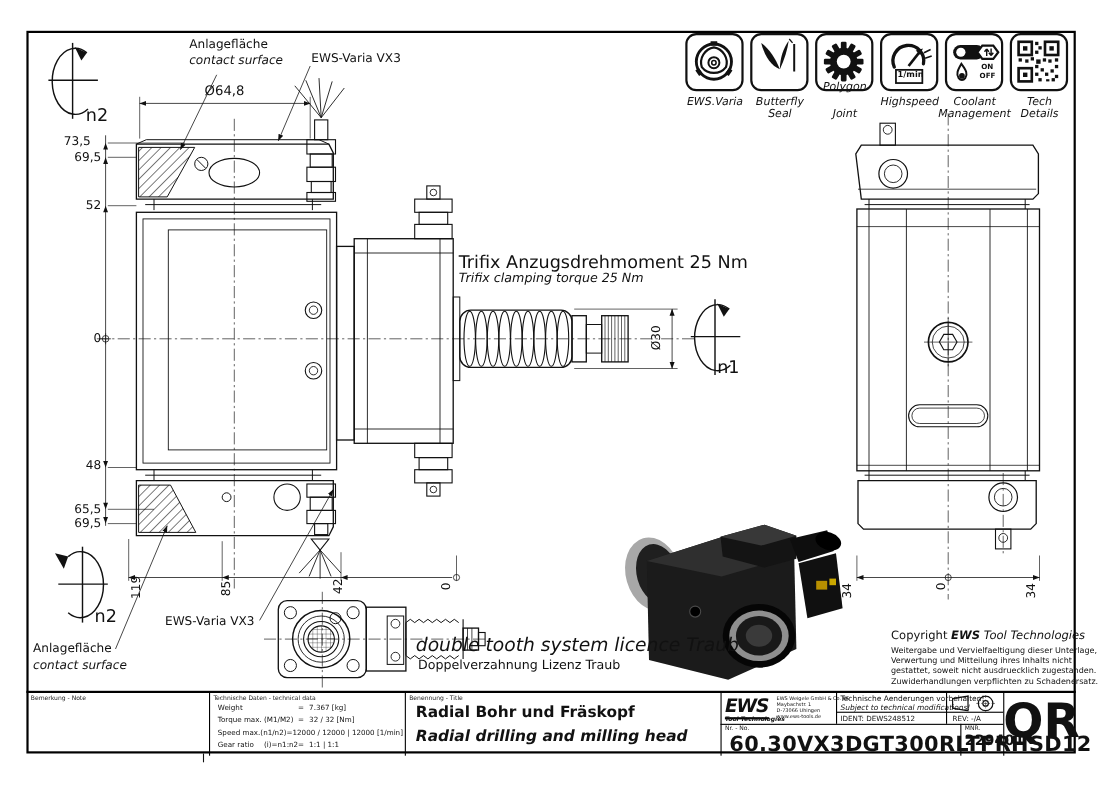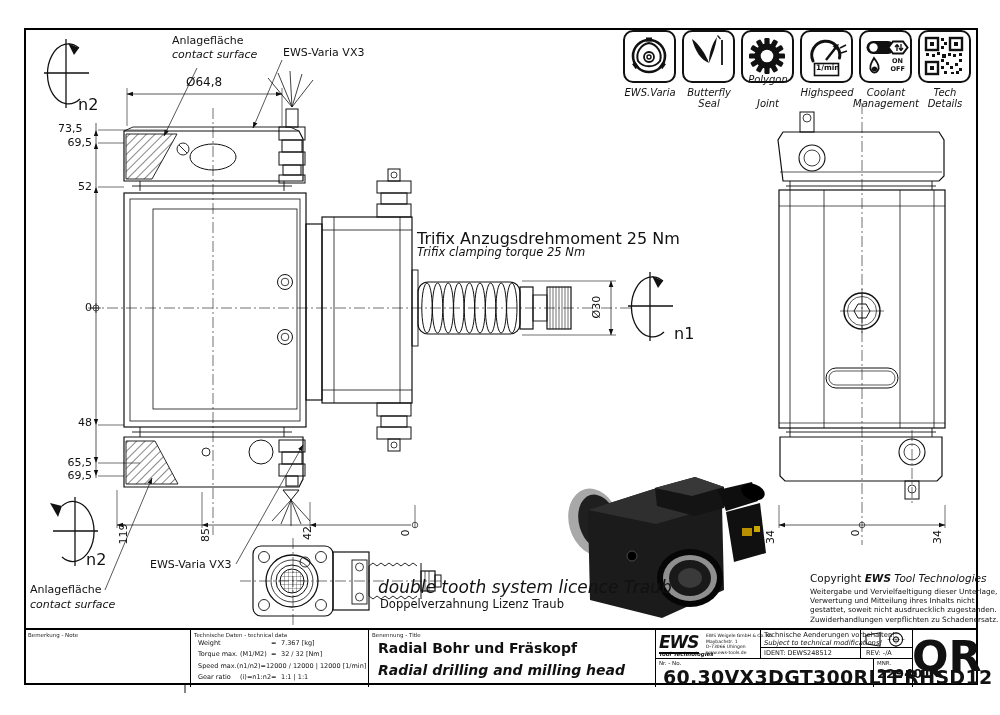--- a/index.html
+++ b/index.html
@@ -410,21 +410,21 @@
 <div class="t dim" style="left:58px;top:123px;width:34px;">73,5</div>
 <div class="t dim" style="left:58px;top:137px;width:34px;text-align:right">69,5</div>
 <div class="t dim" style="left:58px;top:181px;width:34px;text-align:right">52</div>
 <div class="t dim" style="left:58px;top:302px;width:34px;text-align:right">0</div>
 <div class="t dim" style="left:58px;top:417px;width:34px;text-align:right">48</div>
 <div class="t dim" style="left:58px;top:457px;width:34px;text-align:right">65,5</div>
 <div class="t dim" style="left:58px;top:470px;width:34px;text-align:right">69,5</div>
 
 <div class="t" style="left:417px;top:230px;font-size:16px">Trifix Anzugsdrehmoment  25 Nm</div>
 <div class="t i" style="left:417px;top:246px;font-size:11.5px">Trifix clamping torque  25 Nm</div>
-<div class="t" style="left:674px;top:325px;font-size:16px">n1</div>
+<div class="t" style="left:652px;top:325px;font-size:16px">n1</div>
 
 <div class="t dim rot" style="left:582px;top:301px;width:30px">Ø30</div>
 
 <div class="t" style="left:86px;top:551px;font-size:16px">n2</div>
 <div class="t" style="left:30px;top:584px;font-size:11px">Anlagefläche</div>
 <div class="t i" style="left:30px;top:599px;font-size:11px">contact surface</div>
 <div class="t" style="left:150px;top:559px;font-size:11px">EWS-Varia VX3</div>
 <div class="t" style="left:380px;top:598px;font-size:11.5px">Doppelverzahnung Lizenz Traub</div>
 <div class="t i" style="left:378px;top:578px;font-size:17px">double tooth system licence Traub</div>
 

